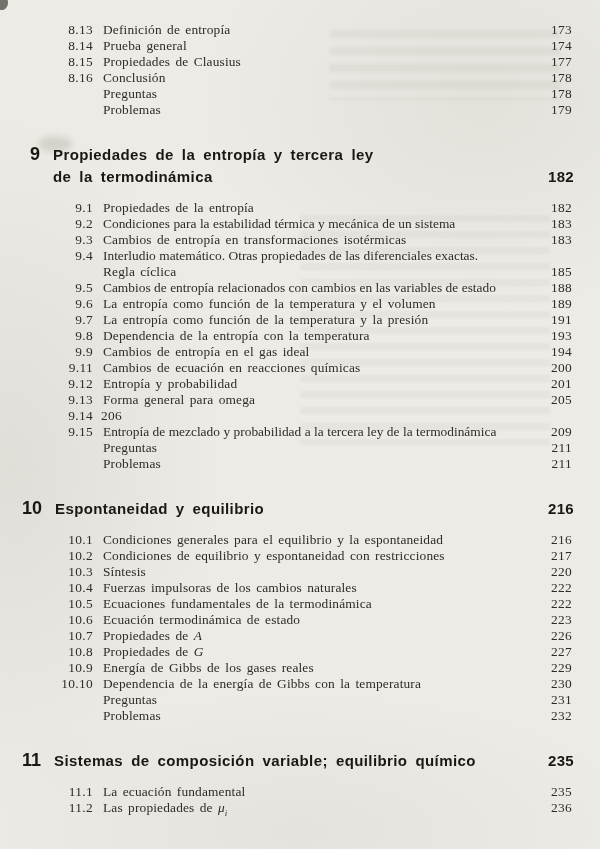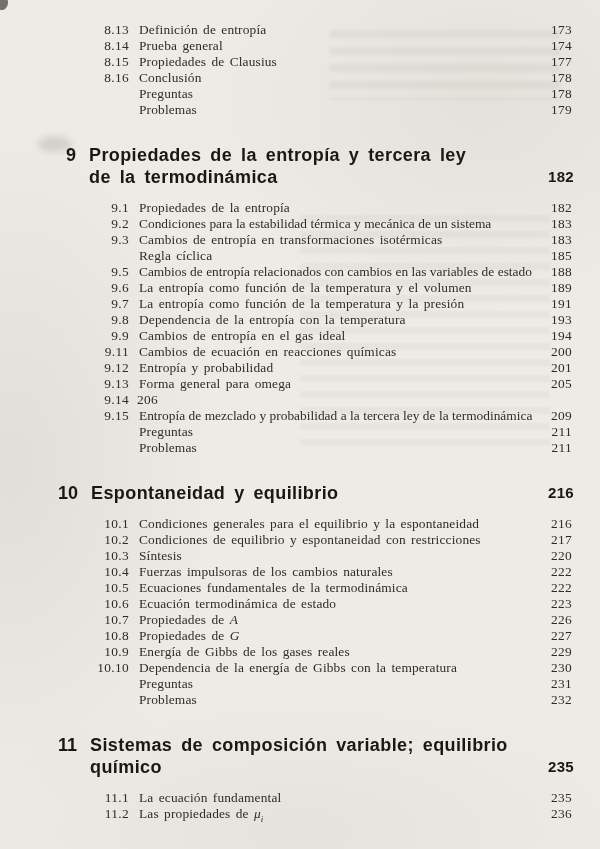--- a/index.html
+++ b/index.html
@@ -21,41 +21,41 @@
   .smudge {
     position:absolute; left:38px; top:136px; width:34px; height:16px;
     background:rgba(189,185,176,.5); filter:blur(3px); border-radius:50%;
   }
   .ghost1 { position:absolute; left:330px; top:30px; width:230px; height:70px;
     background:repeating-linear-gradient(180deg, rgba(130,127,120,.08) 0 8px, rgba(130,127,120,0) 8px 17px);
     filter:blur(1px); }
   .ghost2 { position:absolute; left:300px; top:215px; width:250px; height:230px;
     background:repeating-linear-gradient(180deg, rgba(130,127,120,.06) 0 7px, rgba(130,127,120,0) 7px 16px);
     filter:blur(1.2px); }
-  .toc { position:relative; padding-top:22px;margin-left:36px; }
+  .toc { position:relative; padding-top:22px; }
 
   .section-entries { margin-top:12px; }
   .section-entries:first-child { margin-top:0; }
   .entry-row {
     display:flex; align-items:baseline;
     padding:0 28px 0 40px; line-height:16px; font-size:13.4px;
   }
   .entry-num { flex:0 0 53px; text-align:right; letter-spacing:.3px; }
   .entry-title { flex:1 1 auto; padding-left:10px; white-space:nowrap; word-spacing:1.8px; letter-spacing:.15px; overflow:hidden;font-family:Liberation Serif, serif; }
   .entry-title.tight { word-spacing:.1px; letter-spacing:0; }
   .entry-page { flex:0 0 auto; padding-left:8px; text-align:center; letter-spacing:.3px; }
   sub { font-size:9px; }
 
   .section-chapter {
     display:flex; align-items:baseline; margin-top:26px;
     padding:0 26px 0 22px;
     font-family:"Liberation Sans", sans-serif; font-weight:bold; color:#191813;
   }
   .chapter-num { flex:0 0 18px; text-align:right; font-size:18px; }
-  .chapter-title { flex:1 1 auto; padding-left:13px; font-size:18px; line-height:22px; letter-spacing:.4px; word-spacing:3.5px; }
+  .chapter-title { flex:1 1 auto; padding-left:13px; font-size:15px; line-height:22px; letter-spacing:.4px; word-spacing:3.5px; }
   .chapter-page { flex:0 0 auto; align-self:flex-end; font-size:15px; line-height:22px; letter-spacing:.3px; }
 </style>
 </head>
 <body>
 
 <div class="page">
   <div class="corner-mark"></div>
   <div class="smudge"></div>
   <div class="ghost1"></div>
   <div class="ghost2"></div>
@@ -110,20 +110,25 @@
           <span class="entry-num">9.2</span>
           <span class="entry-title tight">Condiciones para la estabilidad térmica y mecánica de un sistema</span>
           <span class="entry-page">183</span>
         </div>
         <div class="entry-row">
           <span class="entry-num">9.3</span>
           <span class="entry-title">Cambios de entropía en transformaciones isotérmicas</span>
           <span class="entry-page">183</span>
         </div>
         <div class="entry-row">
+          <span class="entry-num">9.4</span>
+          <span class="entry-title tight">Interludio matemático. Otras propiedades de las diferenciales exactas.</span>
+          <span class="entry-page"></span>
+        </div>
+        <div class="entry-row">
           <span class="entry-num"></span>
           <span class="entry-title">Regla cíclica</span>
           <span class="entry-page">185</span>
         </div>
         <div class="entry-row">
           <span class="entry-num">9.5</span>
           <span class="entry-title tight">Cambios de entropía relacionados con cambios en las variables de estado</span>
           <span class="entry-page">188</span>
         </div>
         <div class="entry-row">

